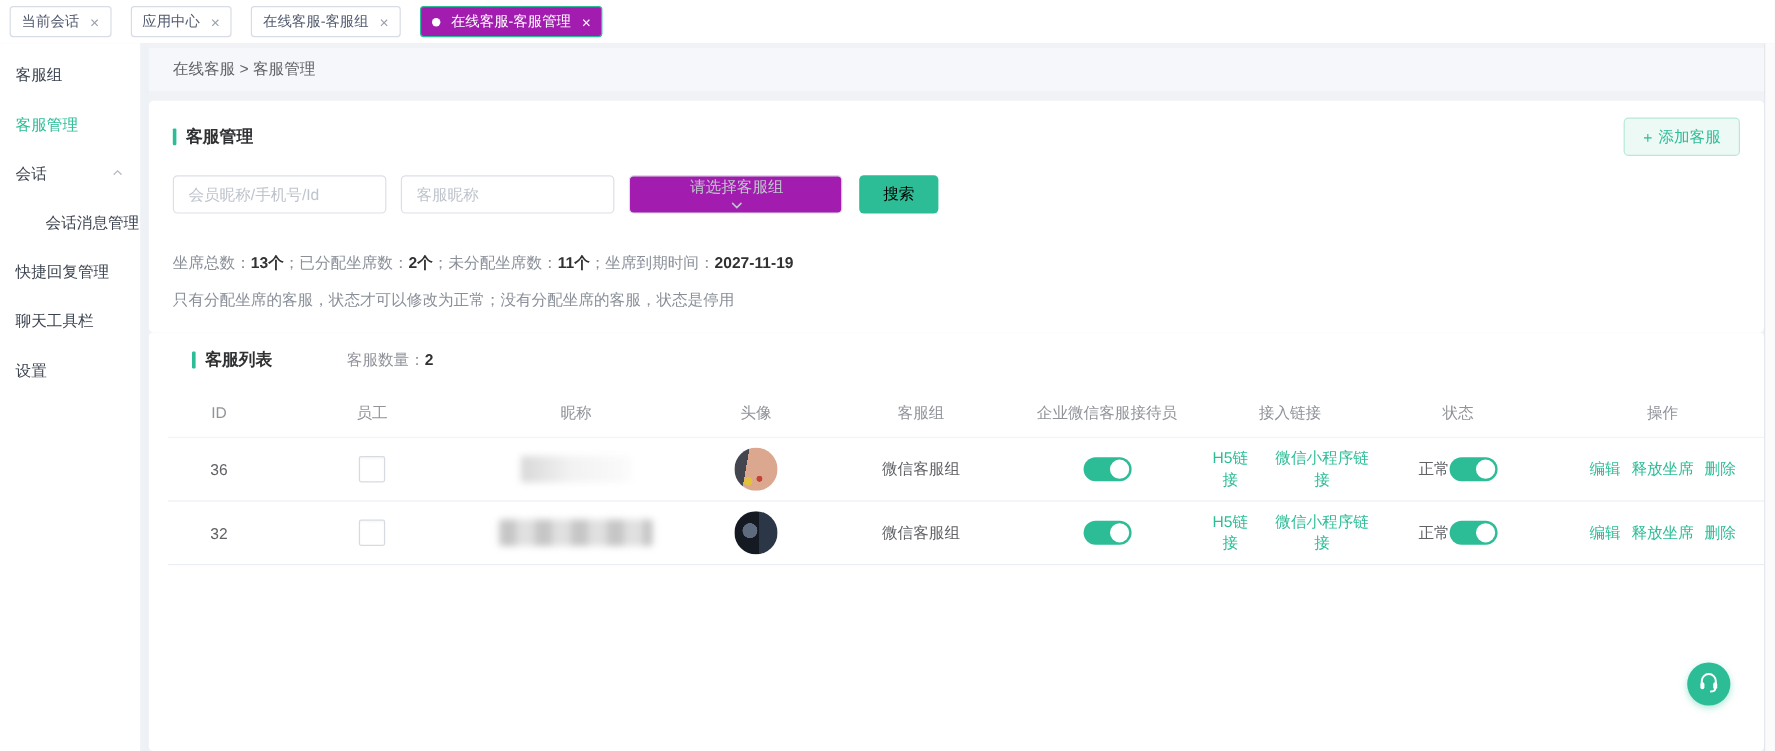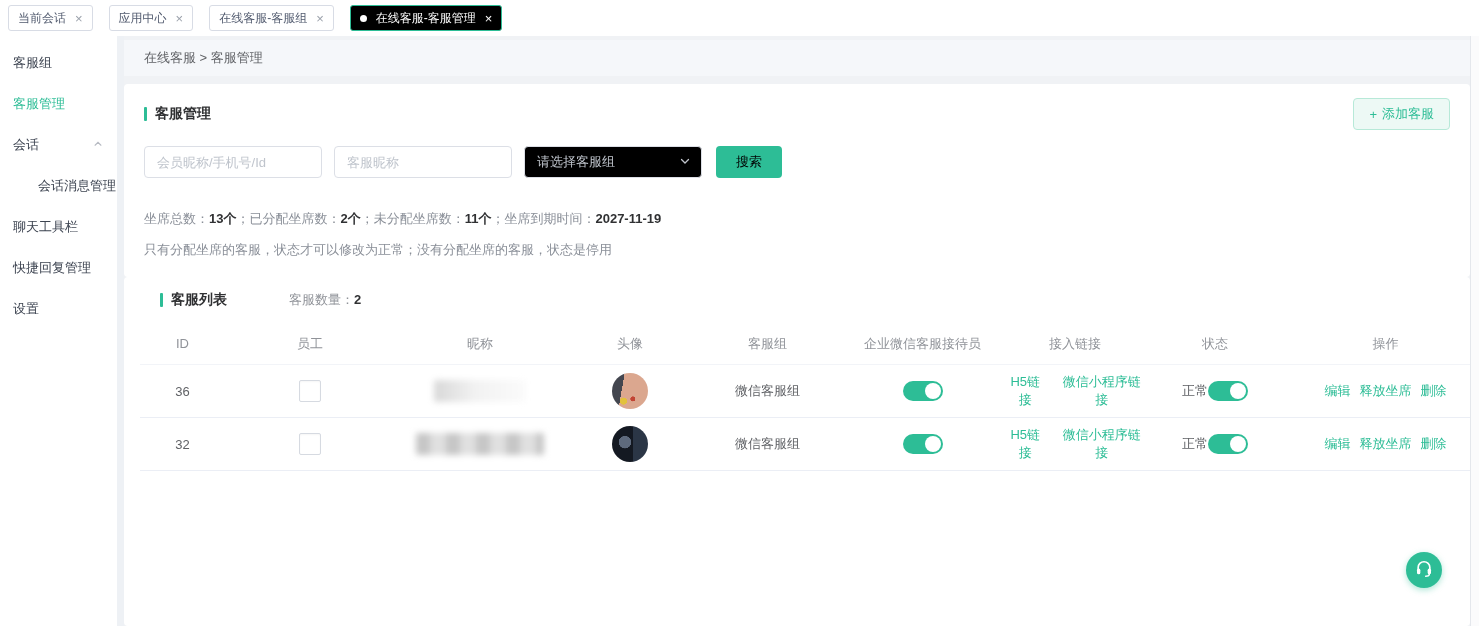--- a/index.html
+++ b/index.html
@@ -4,21 +4,21 @@
 <style>
   * { margin:0; padding:0; box-sizing:border-box; }
   html,body { width:1479px; height:626px; overflow:hidden; }
   body { font-family:"Liberation Sans","DejaVu Sans",sans-serif; background:#f0f2f5; color:#606266; }
   .app { position:relative; width:1479px; height:626px; }
 
   
   .tabbar { height:36px; background:#fff; display:flex; align-items:center; gap:16px; padding:0 0 0 8px; }
   .tab { display:inline-flex; align-items:center; gap:9px; height:26px; padding:0 9px; border:1px solid #d8dce5; border-radius:3px; background:#fff; font-size:12px; color:#515a6e; cursor:pointer; }
   .tab .x { color:#9aa0aa; font-size:13px; line-height:1; }
-  .tab.active { background:#000000; border-color:#2dbd96; color:#fff; }
+  .tab.active { background:#a21caf; border-color:#2dbd96; color:#fff; }
   .tab.active .x { color:#fff; }
   .tab .dot { width:7px; height:7px; border-radius:50%; background:#fff; display:inline-block; }
 
   
   .main-row { display:flex; height:590px; }
   .sidebar { width:117px; background:#fff; padding-top:6px; flex:none; }
   .side-item { height:41px; display:flex; align-items:center; padding-left:13px; font-size:13px; color:#3c4350; cursor:pointer; }
   .side-item.active { color:#2dbd96; }
   .side-item.sub { padding-left:38px; }
   .side-item.group { justify-content:space-between; padding-right:14px;gap:20px; }
@@ -35,21 +35,21 @@
   .card2 { flex:1; padding:14px 0 0 16px; position:relative; overflow:hidden; }
   .sec-head { display:flex; align-items:center; justify-content:space-between; }
   .sec-title { display:flex; align-items:center; font-size:14px; font-weight:bold; color:#303133; }
   .sec-title .bar { width:3px; height:14px; background:#2dbd96; border-radius:1px; margin-right:8px; display:inline-block; }
   .add-btn { height:32px; padding:0 15px; background:#edf9f5; border:1px solid #b7e9d8; border-radius:4px; color:#2dbd96; font-size:13px; cursor:pointer; display:inline-flex; align-items:center; gap:5px; font-family:inherit; }
 
   
   .search-row { display:flex; gap:12px; margin-top:16px; align-items:center; }
   .inp { width:178px; height:32px; border:1px solid #dcdfe6; border-radius:4px; padding:0 12px; font-size:13px; color:#606266; outline:none; font-family:inherit; background:#fff; }
   .inp::placeholder { color:#bfc4cc; }
-  .select { width:178px; height:32px; border:1px solid #dcdfe6; border-radius:4px; padding:0 10px 0 12px; display:flex; align-items:center; justify-content:space-between; font-size:13px; color:#bfc4cc; background:#000000; cursor:pointer; }
+  .select { width:178px; height:32px; border:1px solid #dcdfe6; border-radius:4px; padding:0 10px 0 12px; display:flex; align-items:center; justify-content:space-between; font-size:13px; color:#bfc4cc; background:#a21caf; cursor:pointer;flex-direction:column; }
   .search-btn { width:66px; height:32px; background:#2dbd96; color:#000000; border:none; border-radius:4px; font-size:13px; cursor:pointer; margin-left:2px; font-family:inherit; }
 
   
   .stats { margin-top:32px; font-size:13px; color:#8a8f98; }
   .stats b { color:#303133; font-weight:600; }
   .note { margin-top:13px; font-size:13px; color:#8a8f98; }
 
   
   .list-head { display:flex; align-items:center; padding:0 20px; }
   .count { margin-left:62px; font-size:13px; color:#909399; }
@@ -125,24 +125,24 @@
         <span>
           <svg width="10" height="10" viewBox="0 0 12 12">
               <path d="M2.5 7.5 L6 4 L9.5 7.5" fill="none" stroke="#b6bac2" stroke-width="1.3" stroke-linecap="round"></path>
             </svg>
         </span>
       </div>
       <div class="side-item sub">
         <span>会话消息管理</span>
       </div>
       <div class="side-item">
+        <span>快捷回复管理</span>
+      </div>
+      <div class="side-item">
         <span>聊天工具栏</span>
-      </div>
-      <div class="side-item">
-        <span>快捷回复管理</span>
       </div>
       <div class="side-item">
         <span>设置</span>
       </div>
     </aside>
 
     <div class="gapcol"></div>
 
     <div class="content">
       <div class="breadcrumb">在线客服 &gt; 客服管理</div>

